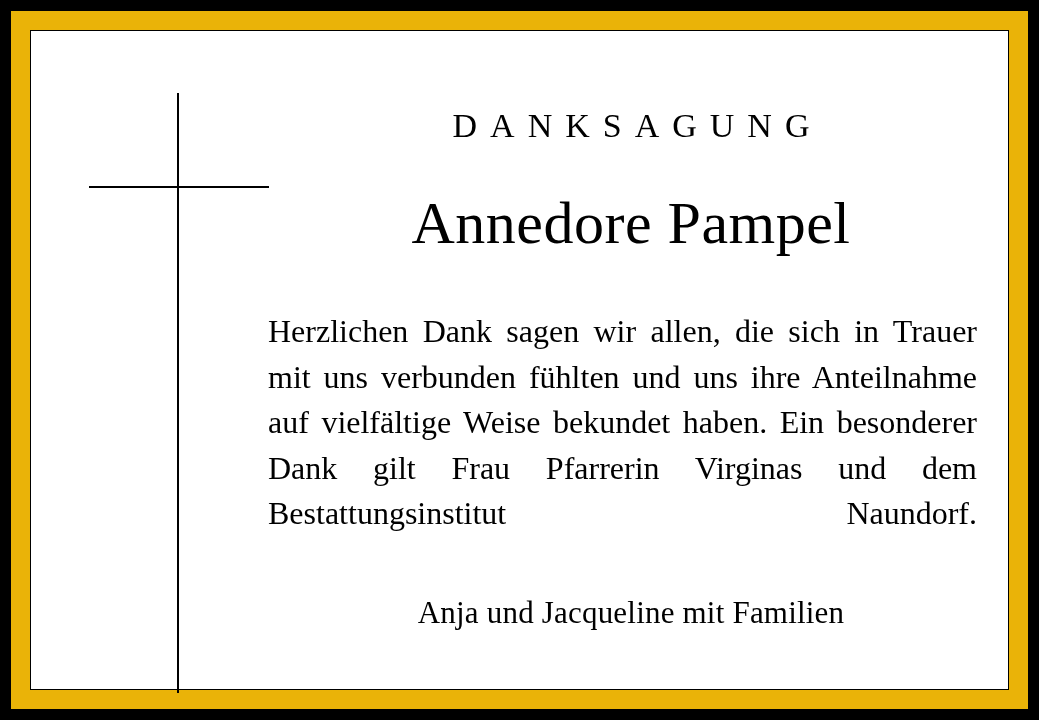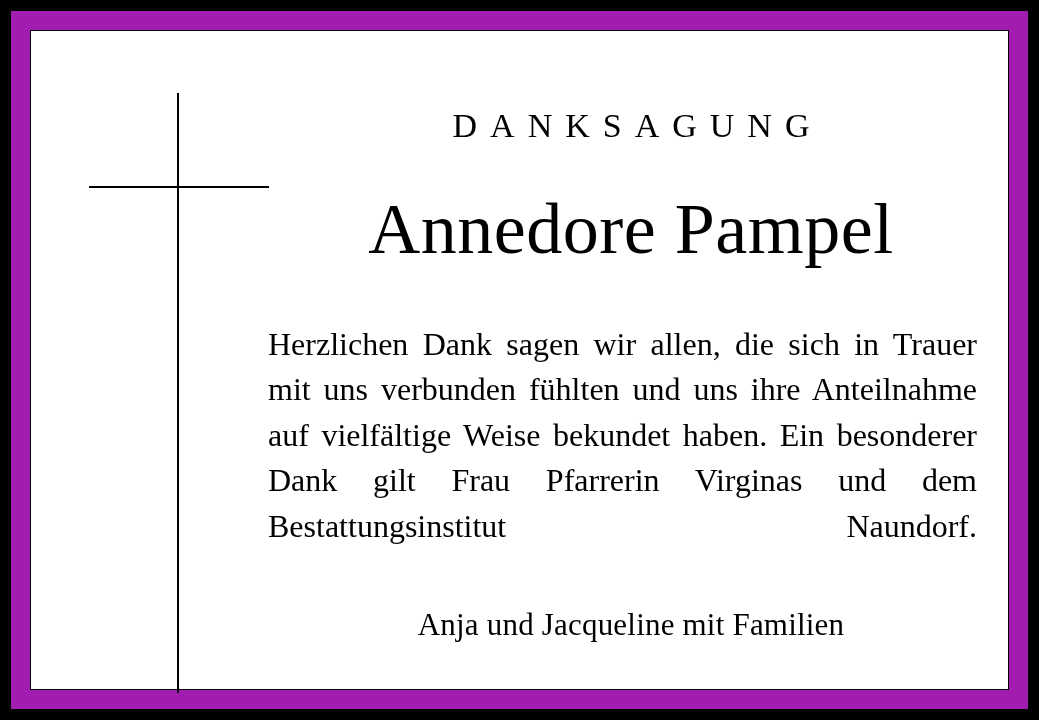--- a/index.html
+++ b/index.html
@@ -17,21 +17,21 @@
 
   
   .notice-outer {
     position: absolute;
     left: 0;
     top: 0;
     width: 1039px;
     height: 720px;
     box-sizing: border-box;
     border: 11px solid #000000;
-    background: #a21caf;
+    background: #eab308;
   }
 
   
   .notice-inner {
     position: absolute;
     left: 19px;
     top: 19px;
     right: 19px;
     bottom: 19px;
     box-sizing: border-box;
@@ -76,21 +76,21 @@
   .kicker {
     font-size: 34px;
     letter-spacing: 13px;
     text-indent: 13px;
     font-weight: 400;
     margin: 36px 0 0 0;
     line-height: 1.1;
   }
 
   .name {
-    font-size: 72px;
+    font-size: 60px;
     font-weight: 400;
     margin: 48px 0 8px 0;
     line-height: 1.05;
     letter-spacing: 0.5px;
   }
 
   .body-text {
     font-size: 32px;
     line-height: 1.42;
     text-align: justify;

